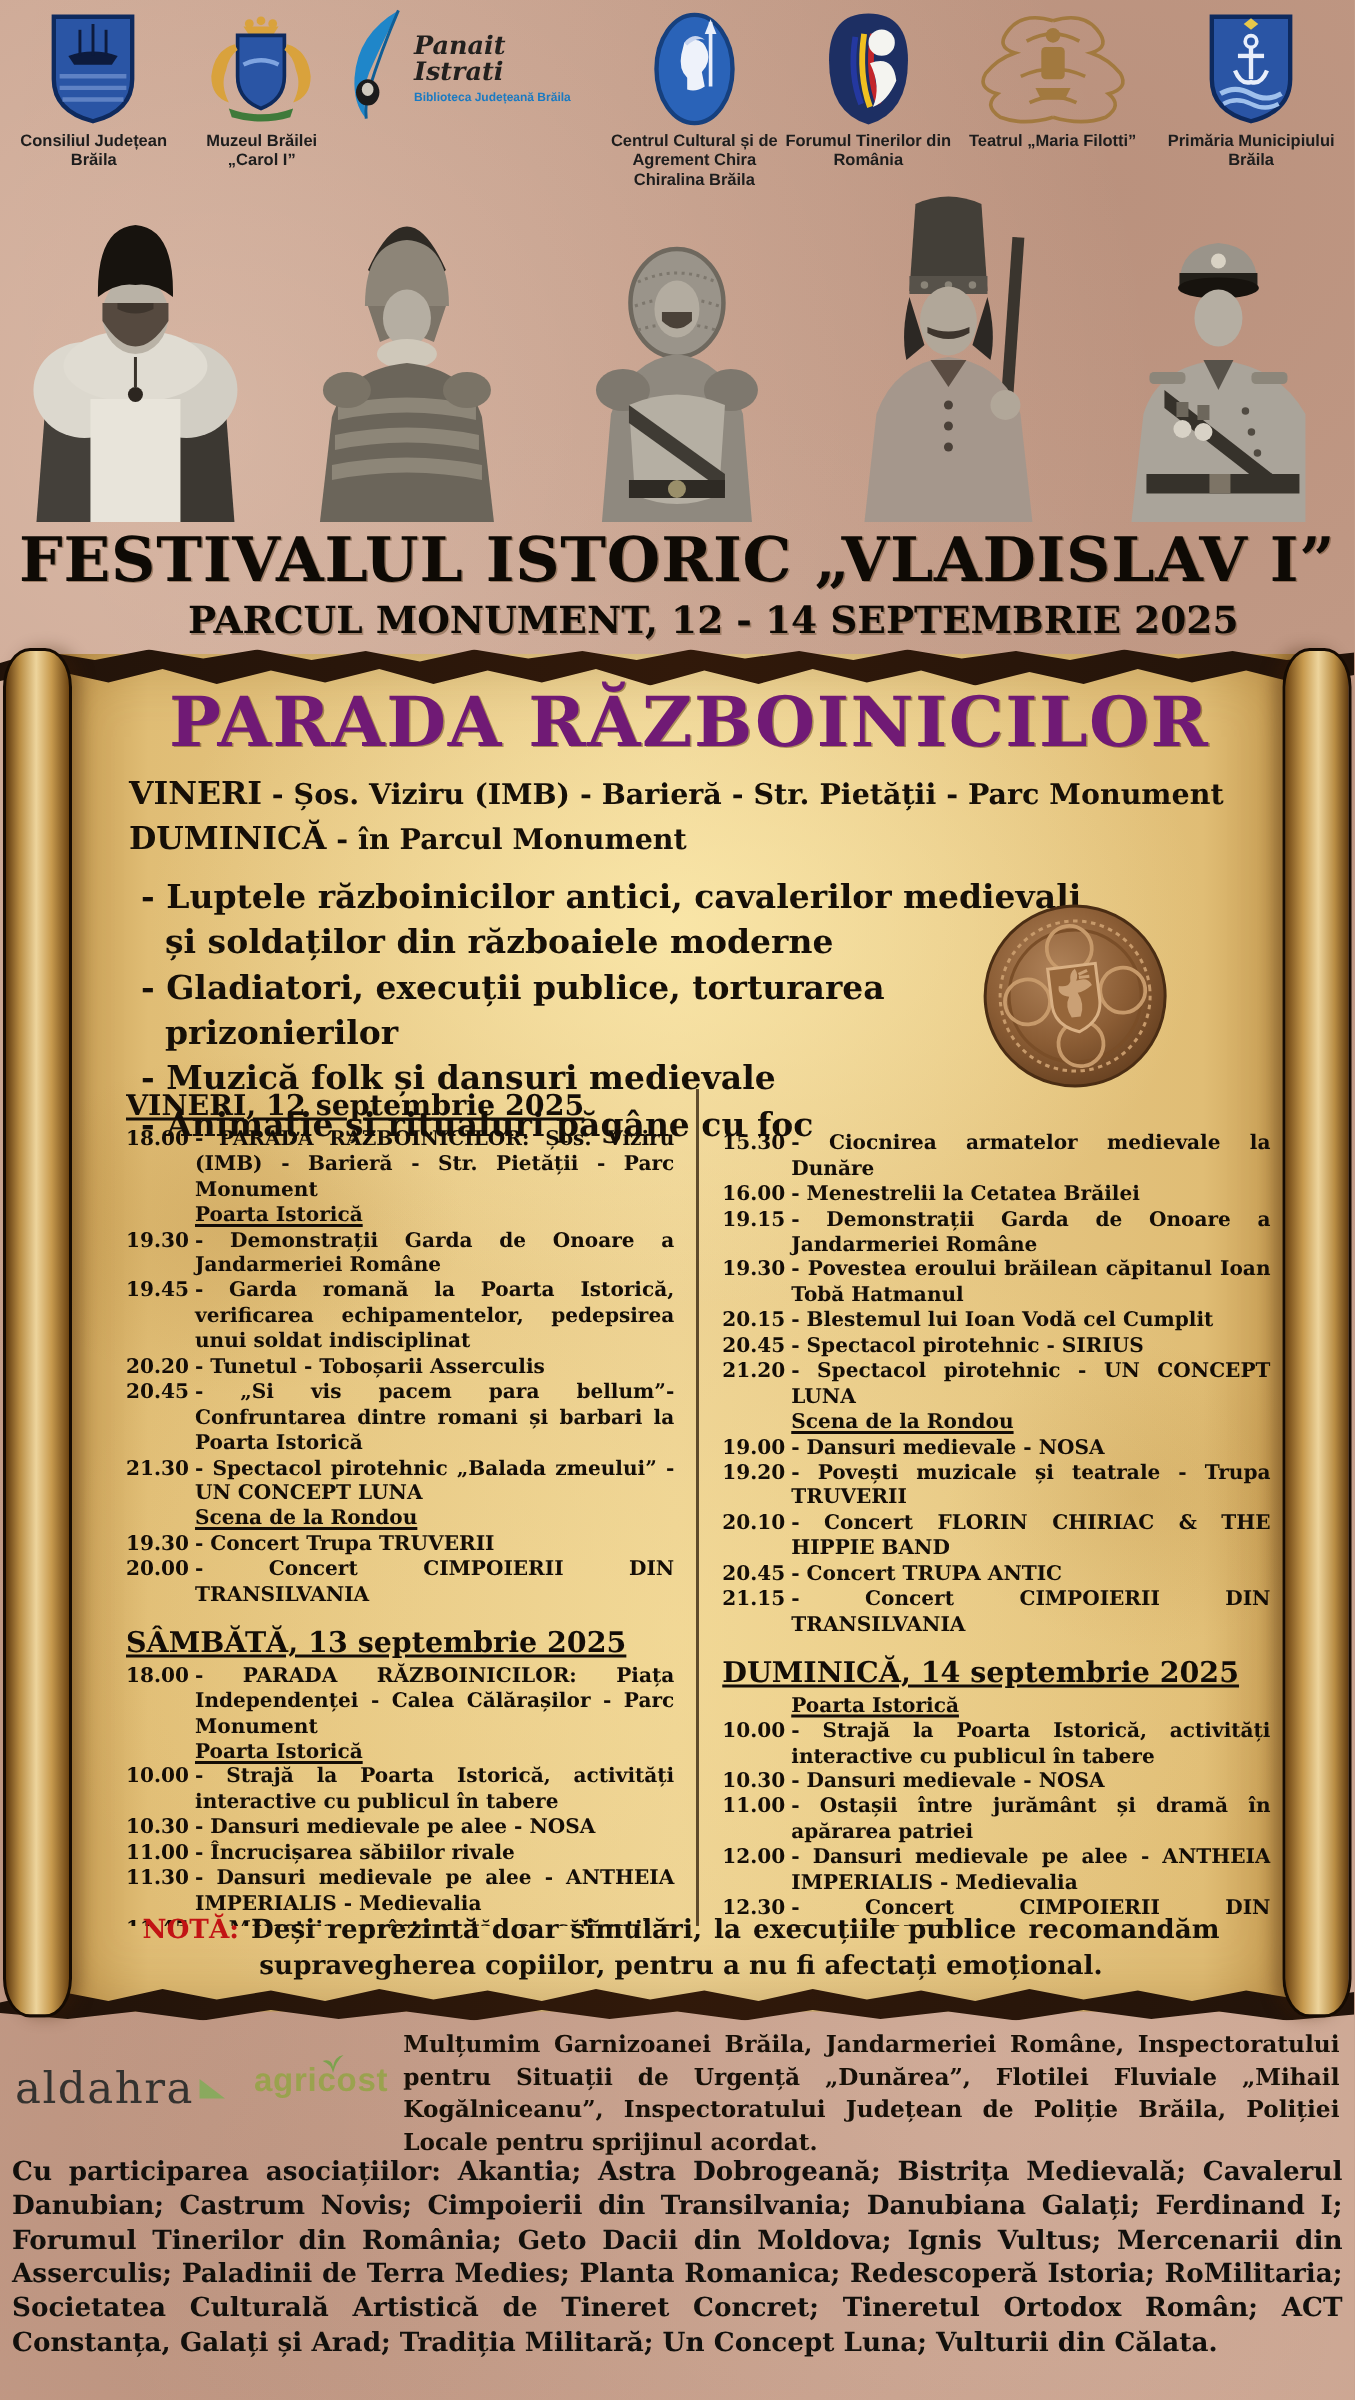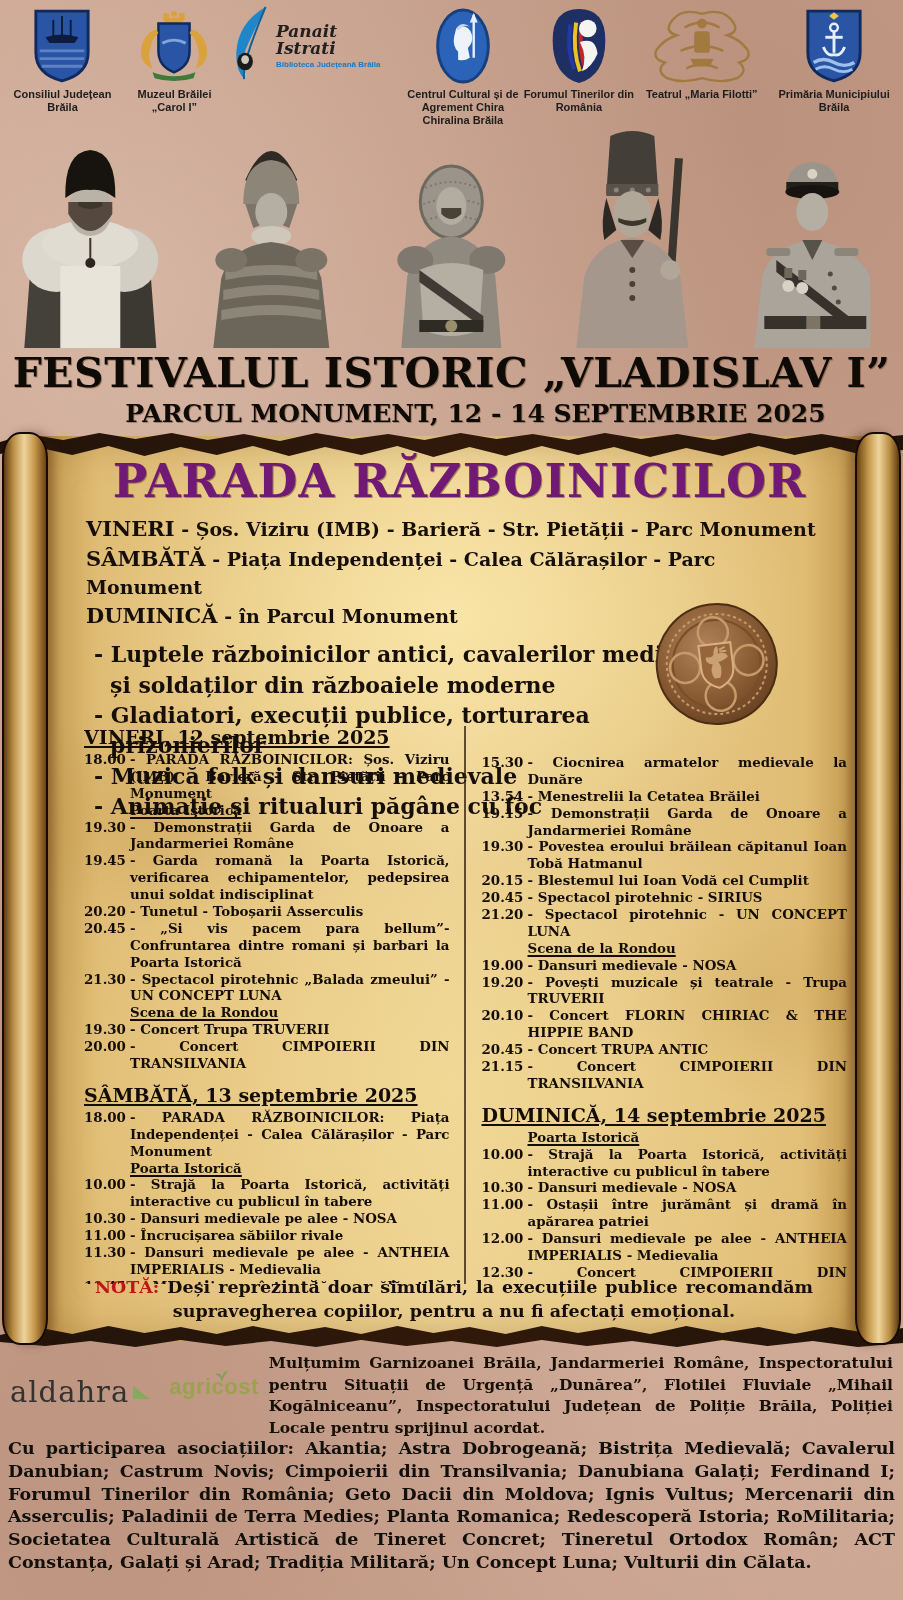--- a/index.html
+++ b/index.html
@@ -282,21 +282,20 @@
   <div class="torn torn-bottom"></div>
   <div class="roll roll-left"></div>
   <div class="roll roll-right"></div>
 
   <div class="scroll-content">
     <h1 class="parada-heading">PARADA RĂZBOINICILOR</h1>
     <div>
 
         <div class="route-line"><span class="route-day">VINERI</span><span> - Șos. Viziru (IMB) - Barieră - Str. Pietății - Parc Monument</span></div>
 
-        <div class="route-line"><span class="route-day">SÂMBĂTĂ</span><span> - Piața Independenței - Calea Călărașilor - Parc Monument</span></div>
 
         <div class="route-line"><span class="route-day">DUMINICĂ</span><span> - în Parcul Monument</span></div>
 
     </div>
     <div class="bullets">
 
         <div class="bullet"><span>- Luptele războinicilor antici, cavalerilor medievali și soldaților din războaiele moderne</span></div>
 
         <div class="bullet"><span>- Gladiatori, execuții publice, torturarea prizonierilor</span></div>
 
@@ -429,21 +428,21 @@
     </div>
     <div class="col col-right">
       <div>
 
           <div class="row">
             <span class="time">15.30</span>
             <span class="txt">- Ciocnirea armatelor medievale la Dunăre</span>
           </div>
 
           <div class="row">
-            <span class="time">13.54</span>
+            <span class="time">16.00</span>
             <span class="txt">- Menestrelii la Cetatea Brăilei</span>
           </div>
 
           <div class="row">
             <span class="time">19.15</span>
             <span class="txt">- Demonstrații Garda de Onoare a Jandarmeriei Române</span>
           </div>
 
           <div class="row">
             <span class="time">19.30</span>

